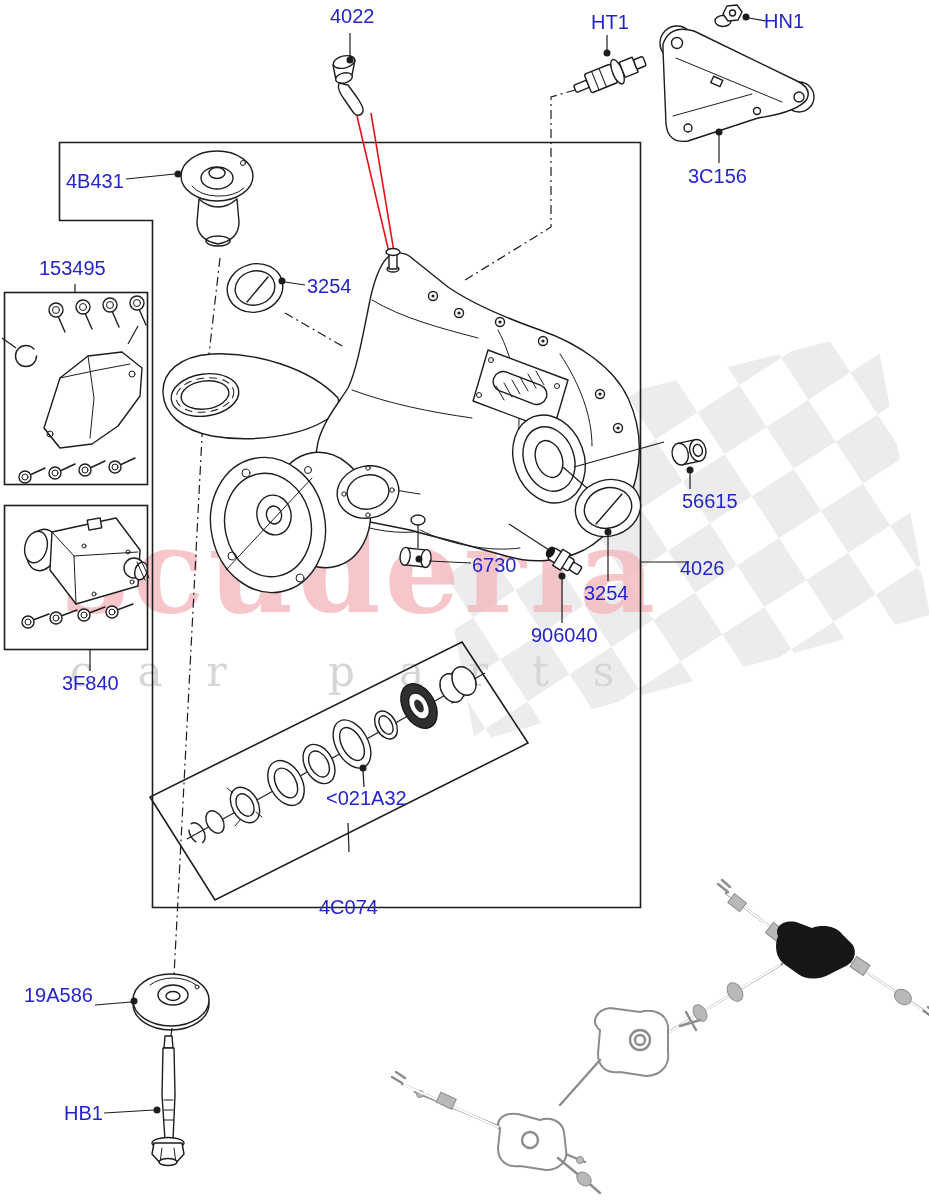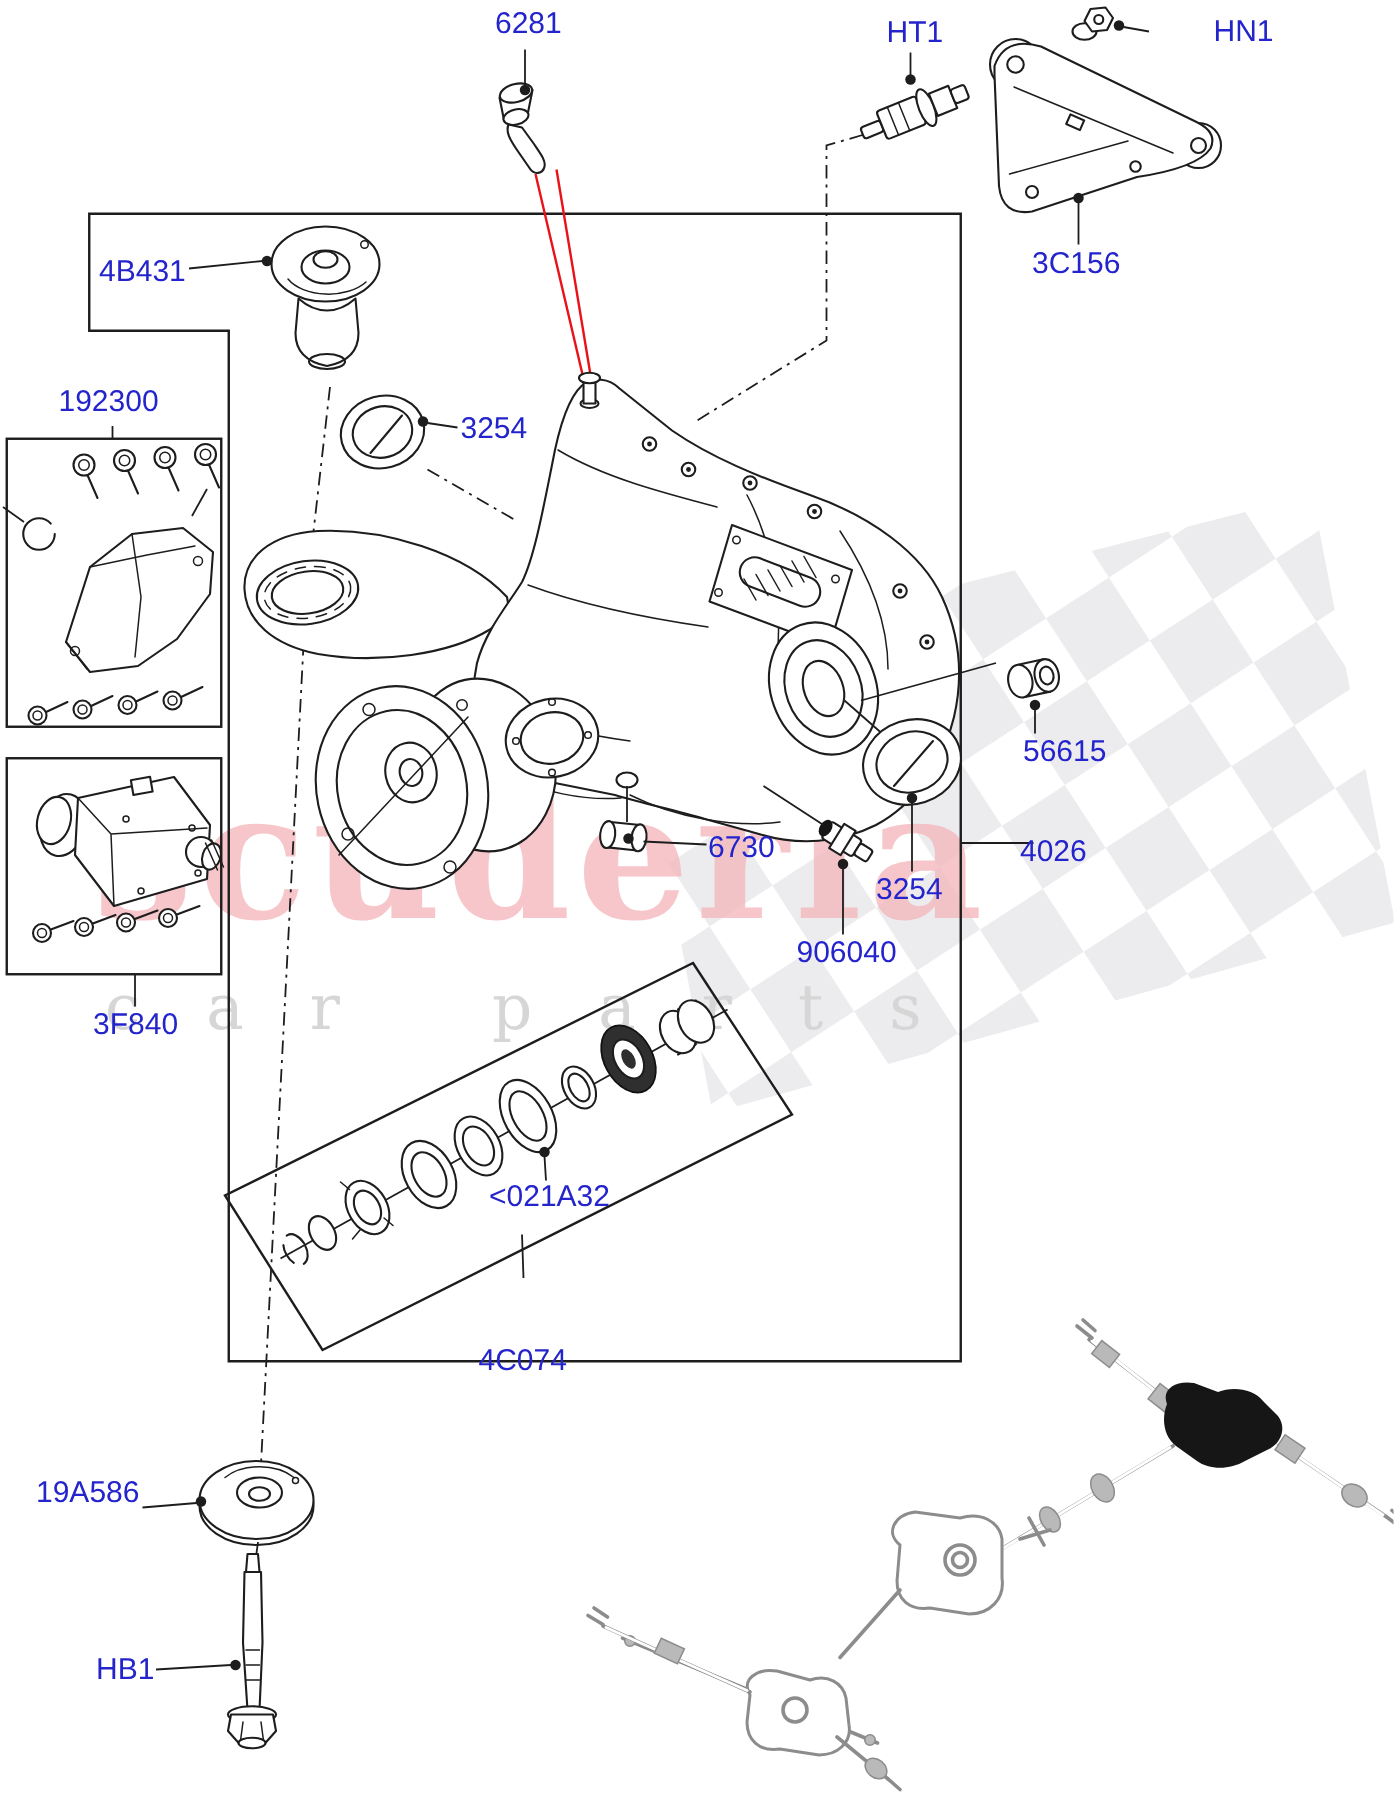--- a/index.html
+++ b/index.html
@@ -402,26 +402,26 @@
     <line class="loc" x1="402" y1="1084" x2="500" y2="1128" stroke-width="4"></line>
     <line class="locw" x1="404" y1="1085" x2="498" y2="1127"></line>
     <rect class="locf" x="438" y="1095" width="17" height="11" transform="rotate(25 446 1100)"></rect>
     <path class="loc" d="M392,1077 L402,1083 M396,1072 L405,1078"></path>
     <line class="loc" x1="558" y1="1158" x2="592" y2="1186" stroke-width="4"></line>
     <ellipse class="locf" cx="584" cy="1179" rx="8" ry="6" transform="rotate(40 584 1179)"></ellipse>
     <path class="loc" d="M592,1186 L600,1193"></path>
   </g>
 </svg>
 
-<div class="plabel" style="left:330px;top:5px">6281</div>
+<div class="plabel" style="left:330px;top:5px">4022</div>
 <div class="plabel" style="left:591px;top:11px">HT1</div>
-<div class="plabel" style="left:809px;top:10px">HN1</div>
+<div class="plabel" style="left:764px;top:10px">HN1</div>
 <div class="plabel" style="left:66px;top:170px">4B431</div>
 <div class="plabel" style="left:688px;top:165px">3C156</div>
-<div class="plabel" style="left:39px;top:257px">192300</div>
+<div class="plabel" style="left:39px;top:257px">153495</div>
 <div class="plabel" style="left:307px;top:275px">3254</div>
 <div class="plabel" style="left:682px;top:490px">56615</div>
 <div class="plabel" style="left:472px;top:554px">6730</div>
 <div class="plabel" style="left:680px;top:557px">4026</div>
 <div class="plabel" style="left:584px;top:582px">3254</div>
 <div class="plabel" style="left:531px;top:624px">906040</div>
 <div class="plabel" style="left:62px;top:672px">3F840</div>
 <div class="plabel" style="left:326px;top:787px">&lt;021A32</div>
 <div class="plabel" style="left:319px;top:896px">4C074</div>
 <div class="plabel" style="left:24px;top:984px">19A586</div>

